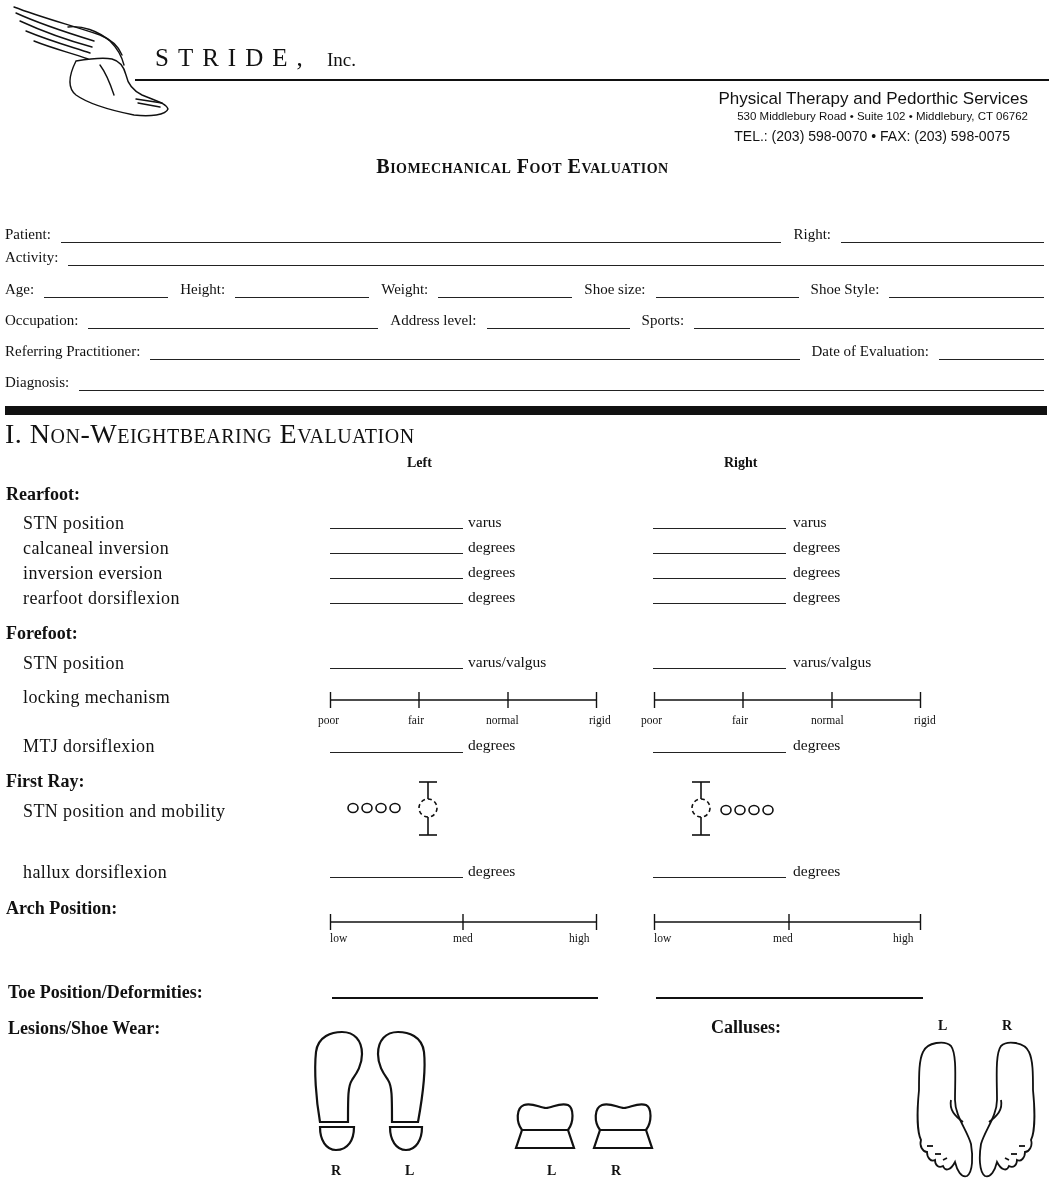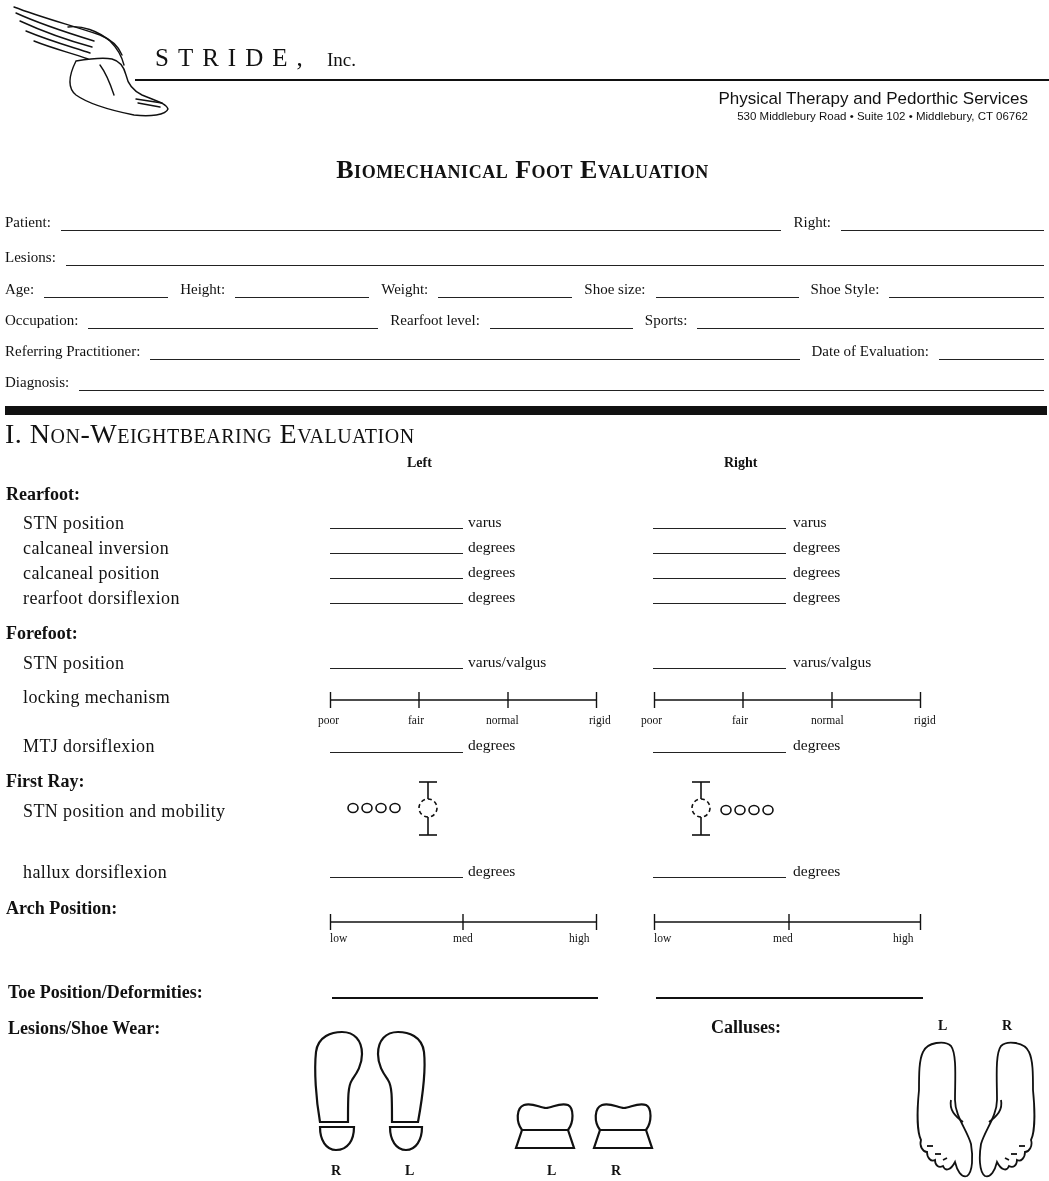--- a/index.html
+++ b/index.html
@@ -5,21 +5,21 @@
   html, body { margin:0; padding:0; background:#fff; }
   body { width:1049px; height:1181px; position:relative; overflow:hidden; color:#111; font-family:"Liberation Serif", serif; }
   .abs { position:absolute; }
   .logo-text { left:155px; top:44px; font-size:25px; letter-spacing:9px; font-family:"Liberation Serif", serif; }
   .logo-text .inc { font-size:19px; letter-spacing:0; }
   .logo-rule { left:135px; top:79px; width:914px; height:2px; background:#111; }
   .company { right:21px; top:89px; text-align:right; font-family:"Liberation Sans", sans-serif; }
   .company .svc { font-size:17px; line-height:20px; }
   .company .addr { font-size:11.5px; line-height:15px; }
   .company .tel { font-size:14px; line-height:24px; padding-right:18px; }
-  .doc-title { left:0; width:1045px; top:155px; text-align:center; font-size:26px; font-weight:bold; font-variant:small-caps; letter-spacing:0.5px; }
+  .doc-title { left:0; width:1045px; top:155px; text-align:center; font-size:20px; font-weight:bold; font-variant:small-caps; letter-spacing:0.5px; }
   .frow { position:absolute; left:5px; right:5px; height:20px; display:flex; align-items:flex-end; font-size:15px; }
   .frow .lbl { white-space:nowrap; padding-right:10px; }
   .frow .line { border-bottom:1px solid #222; height:14px; margin-right:12px; }
   .frow .line.grow { flex:1; }
   .thick-rule { left:5px; top:406px; width:1042px; height:9px; background:#111; }
   .sec-title { left:5px; top:418px; font-size:28px; font-variant:small-caps; letter-spacing:0.5px; }
   .col-head { top:455px; font-size:14px; font-weight:bold; }
   .grp { left:6px; font-size:18px; font-weight:bold; }
   .item { left:23px; font-size:18px; letter-spacing:0.4px; }
   .blank { width:133px; height:1px; background:#222; }
@@ -46,50 +46,51 @@
   </g>
 </svg>
 <div class="abs logo-text">
   <span>STRIDE,</span>
   <span class="inc">Inc.</span>
 </div>
 <div class="abs logo-rule"></div>
 <div class="abs company">
   <div class="svc">Physical Therapy and Pedorthic Services</div>
   <div class="addr">530 Middlebury Road • Suite 102 • Middlebury, CT 06762</div>
+  <div class="tel">TEL.:  (203) 598-0070 • FAX:  (203) 598-0075</div>
 </div>
 
 <div class="abs doc-title">Biomechanical Foot Evaluation</div>
 
-<div class="frow" style="top:211px">
+<div class="frow" style="top:223px">
   <span class="lbl">Patient:</span>
   <span class="line grow"></span>
   <span class="lbl">Right:</span>
   <span class="line" style="width:203px;margin-right:0"></span>
 </div>
 <div class="frow" style="top:246px">
-  <span class="lbl">Lesions:</span>
+  <span class="lbl">Activity:</span>
   <span class="line grow" style="margin-right:0"></span>
 </div>
 <div class="frow" style="top:278px">
   <span class="lbl">Age:</span>
   <span class="line" style="width:124px"></span>
   <span class="lbl">Height:</span>
   <span class="line" style="width:134px"></span>
   <span class="lbl">Weight:</span>
   <span class="line" style="width:134px"></span>
   <span class="lbl">Shoe size:</span>
   <span class="line" style="width:143px"></span>
   <span class="lbl">Shoe Style:</span>
   <span class="line grow" style="margin-right:0"></span>
 </div>
 <div class="frow" style="top:309px">
   <span class="lbl">Occupation:</span>
   <span class="line" style="width:290px"></span>
-  <span class="lbl">Rearfoot level:</span>
+  <span class="lbl">Address level:</span>
   <span class="line" style="width:143px"></span>
   <span class="lbl">Sports:</span>
   <span class="line grow" style="margin-right:0"></span>
 </div>
 <div class="frow" style="top:340px">
   <span class="lbl">Referring Practitioner:</span>
   <span class="line grow"></span>
   <span class="lbl">Date of Evaluation:</span>
   <span class="line" style="width:105px;margin-right:0"></span>
 </div>
@@ -110,21 +111,21 @@
     <div class="abs item" style="top:513px">STN position</div>
     <div class="abs blank" style="left:330px;top:528px"></div>
     <div class="abs unit" style="left:468px;top:513px">varus</div>
     <div class="abs blank" style="left:653px;top:528px"></div>
     <div class="abs unit" style="left:793px;top:513px">varus</div>
     <div class="abs item" style="top:538px">calcaneal inversion</div>
     <div class="abs blank" style="left:330px;top:553px"></div>
     <div class="abs unit" style="left:468px;top:538px">degrees</div>
     <div class="abs blank" style="left:653px;top:553px"></div>
     <div class="abs unit" style="left:793px;top:538px">degrees</div>
-    <div class="abs item" style="top:563px">calcaneal position</div>
+    <div class="abs item" style="top:563px">inversion eversion</div>
     <div class="abs blank" style="left:330px;top:578px"></div>
     <div class="abs unit" style="left:468px;top:563px">degrees</div>
     <div class="abs blank" style="left:653px;top:578px"></div>
     <div class="abs unit" style="left:793px;top:563px">degrees</div>
     <div class="abs item" style="top:588px">rearfoot dorsiflexion</div>
     <div class="abs blank" style="left:330px;top:603px"></div>
     <div class="abs unit" style="left:468px;top:588px">degrees</div>
     <div class="abs blank" style="left:653px;top:603px"></div>
     <div class="abs unit" style="left:793px;top:588px">degrees</div>
   </div>

